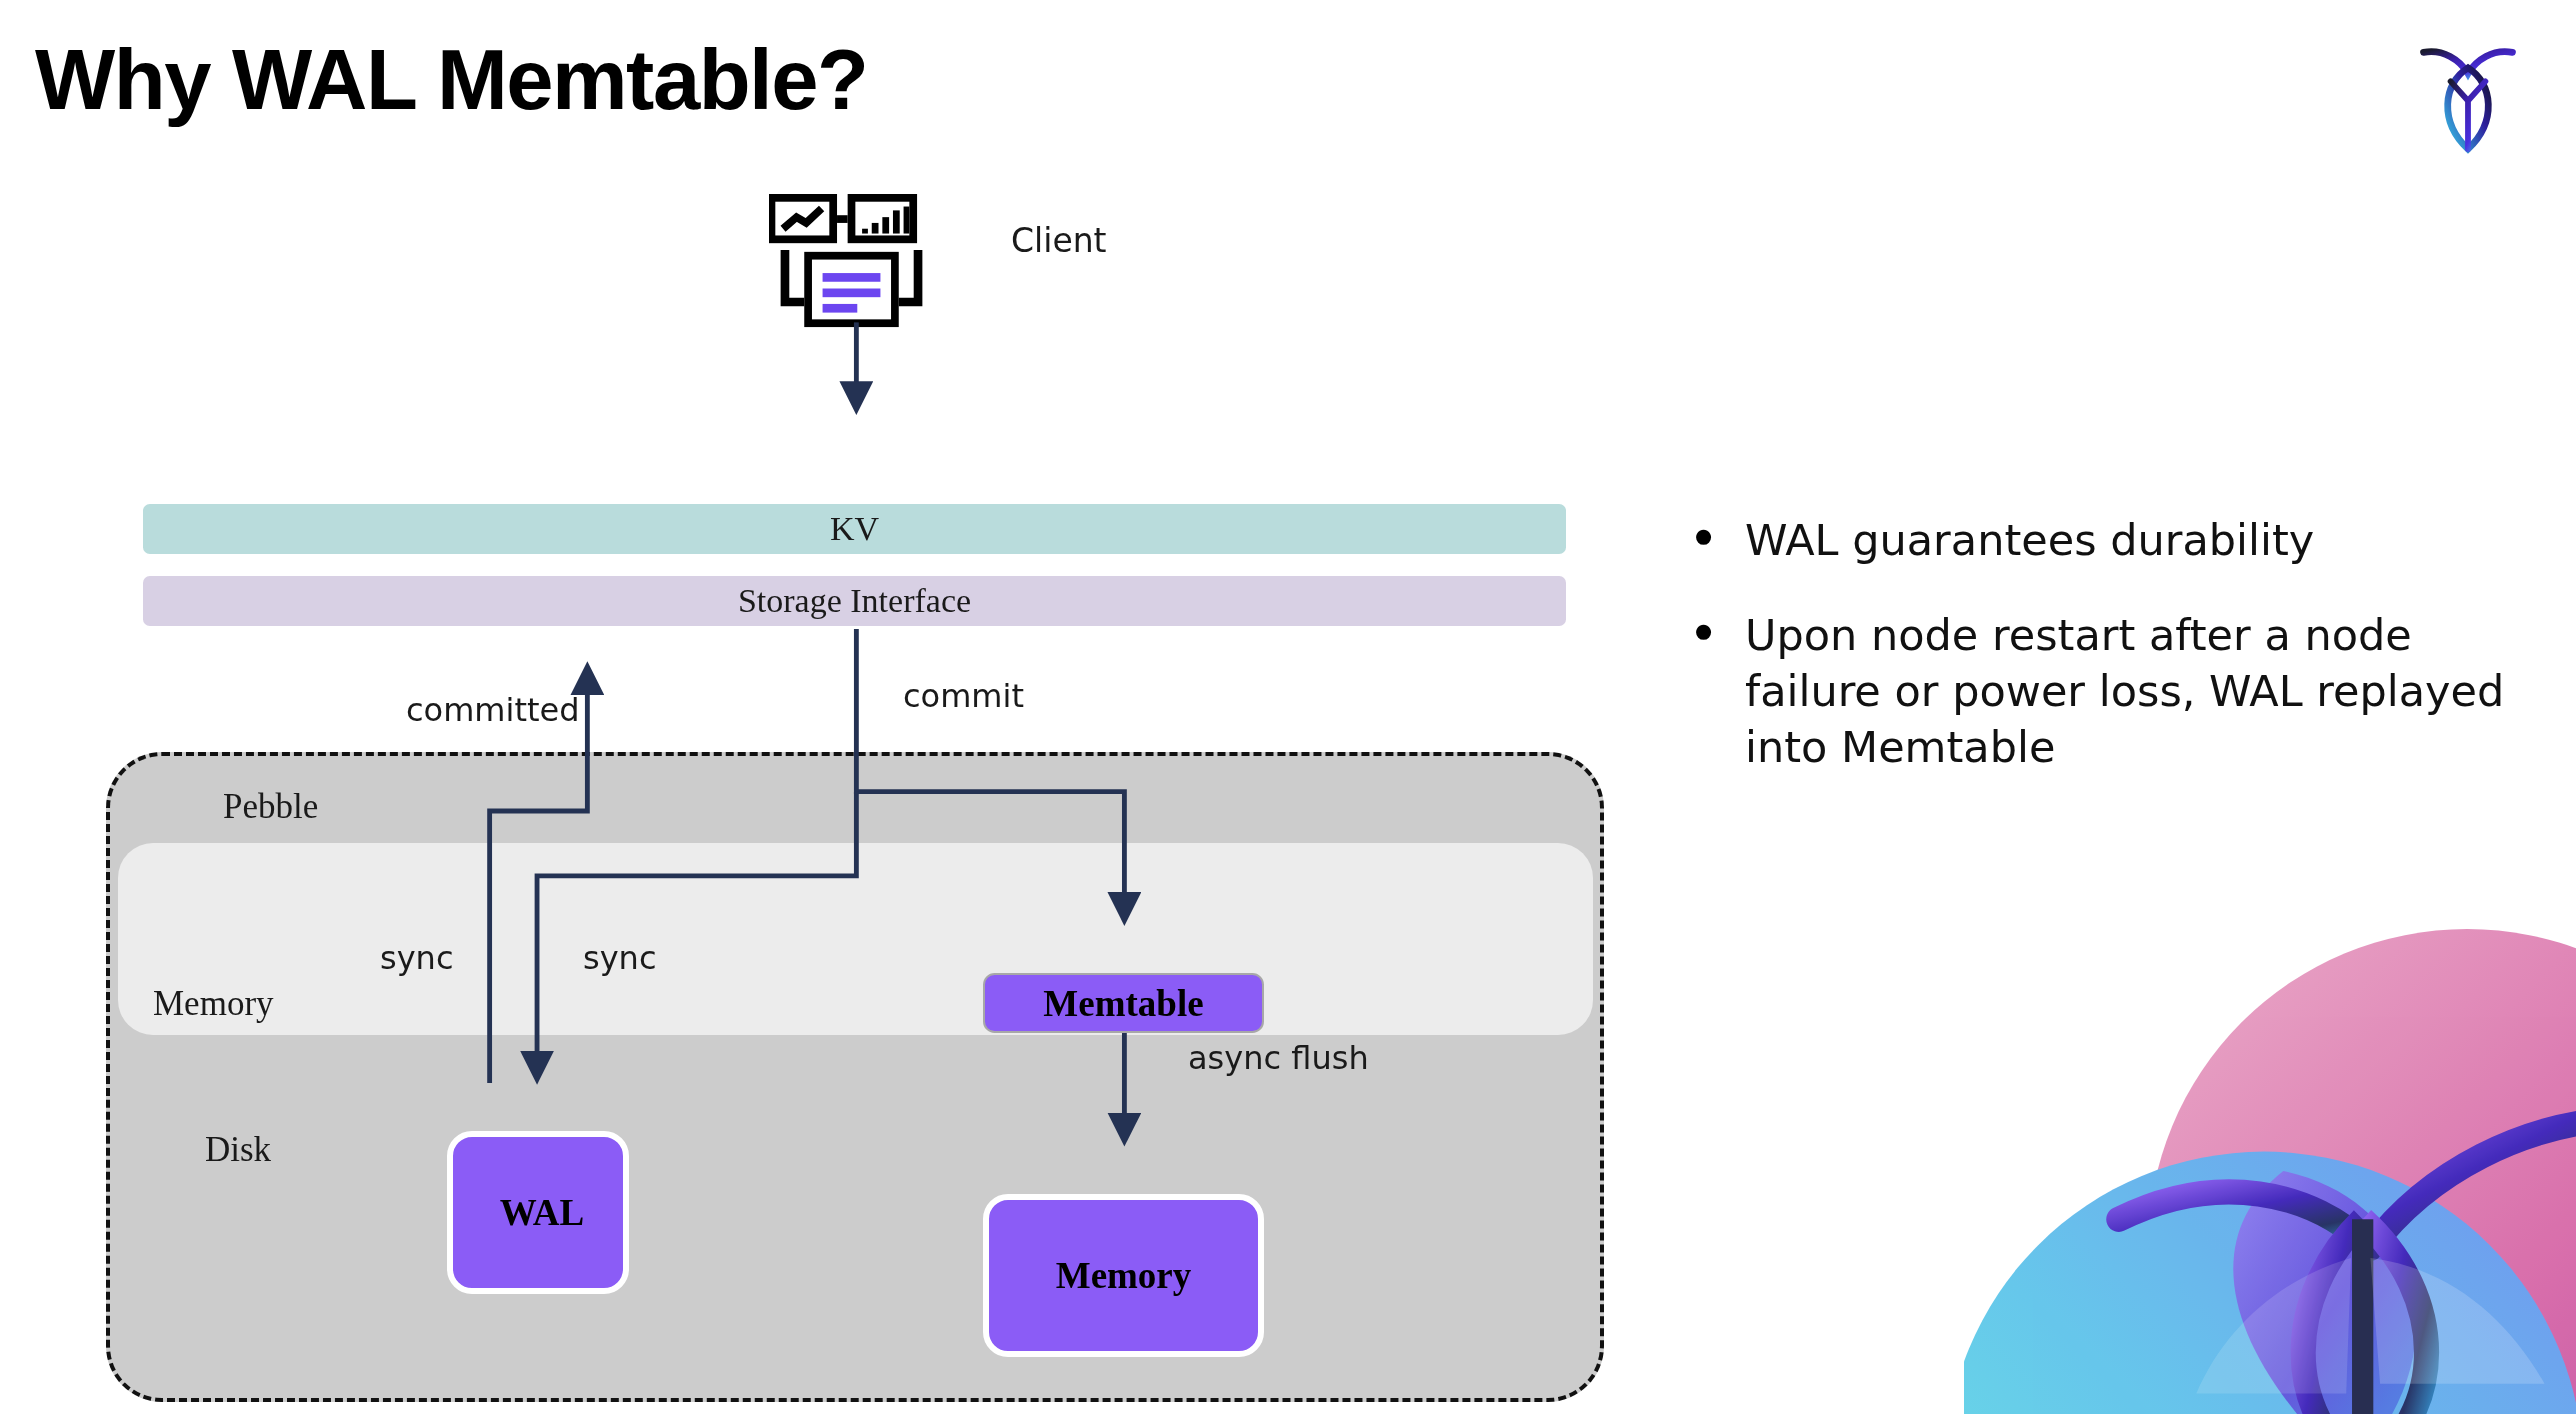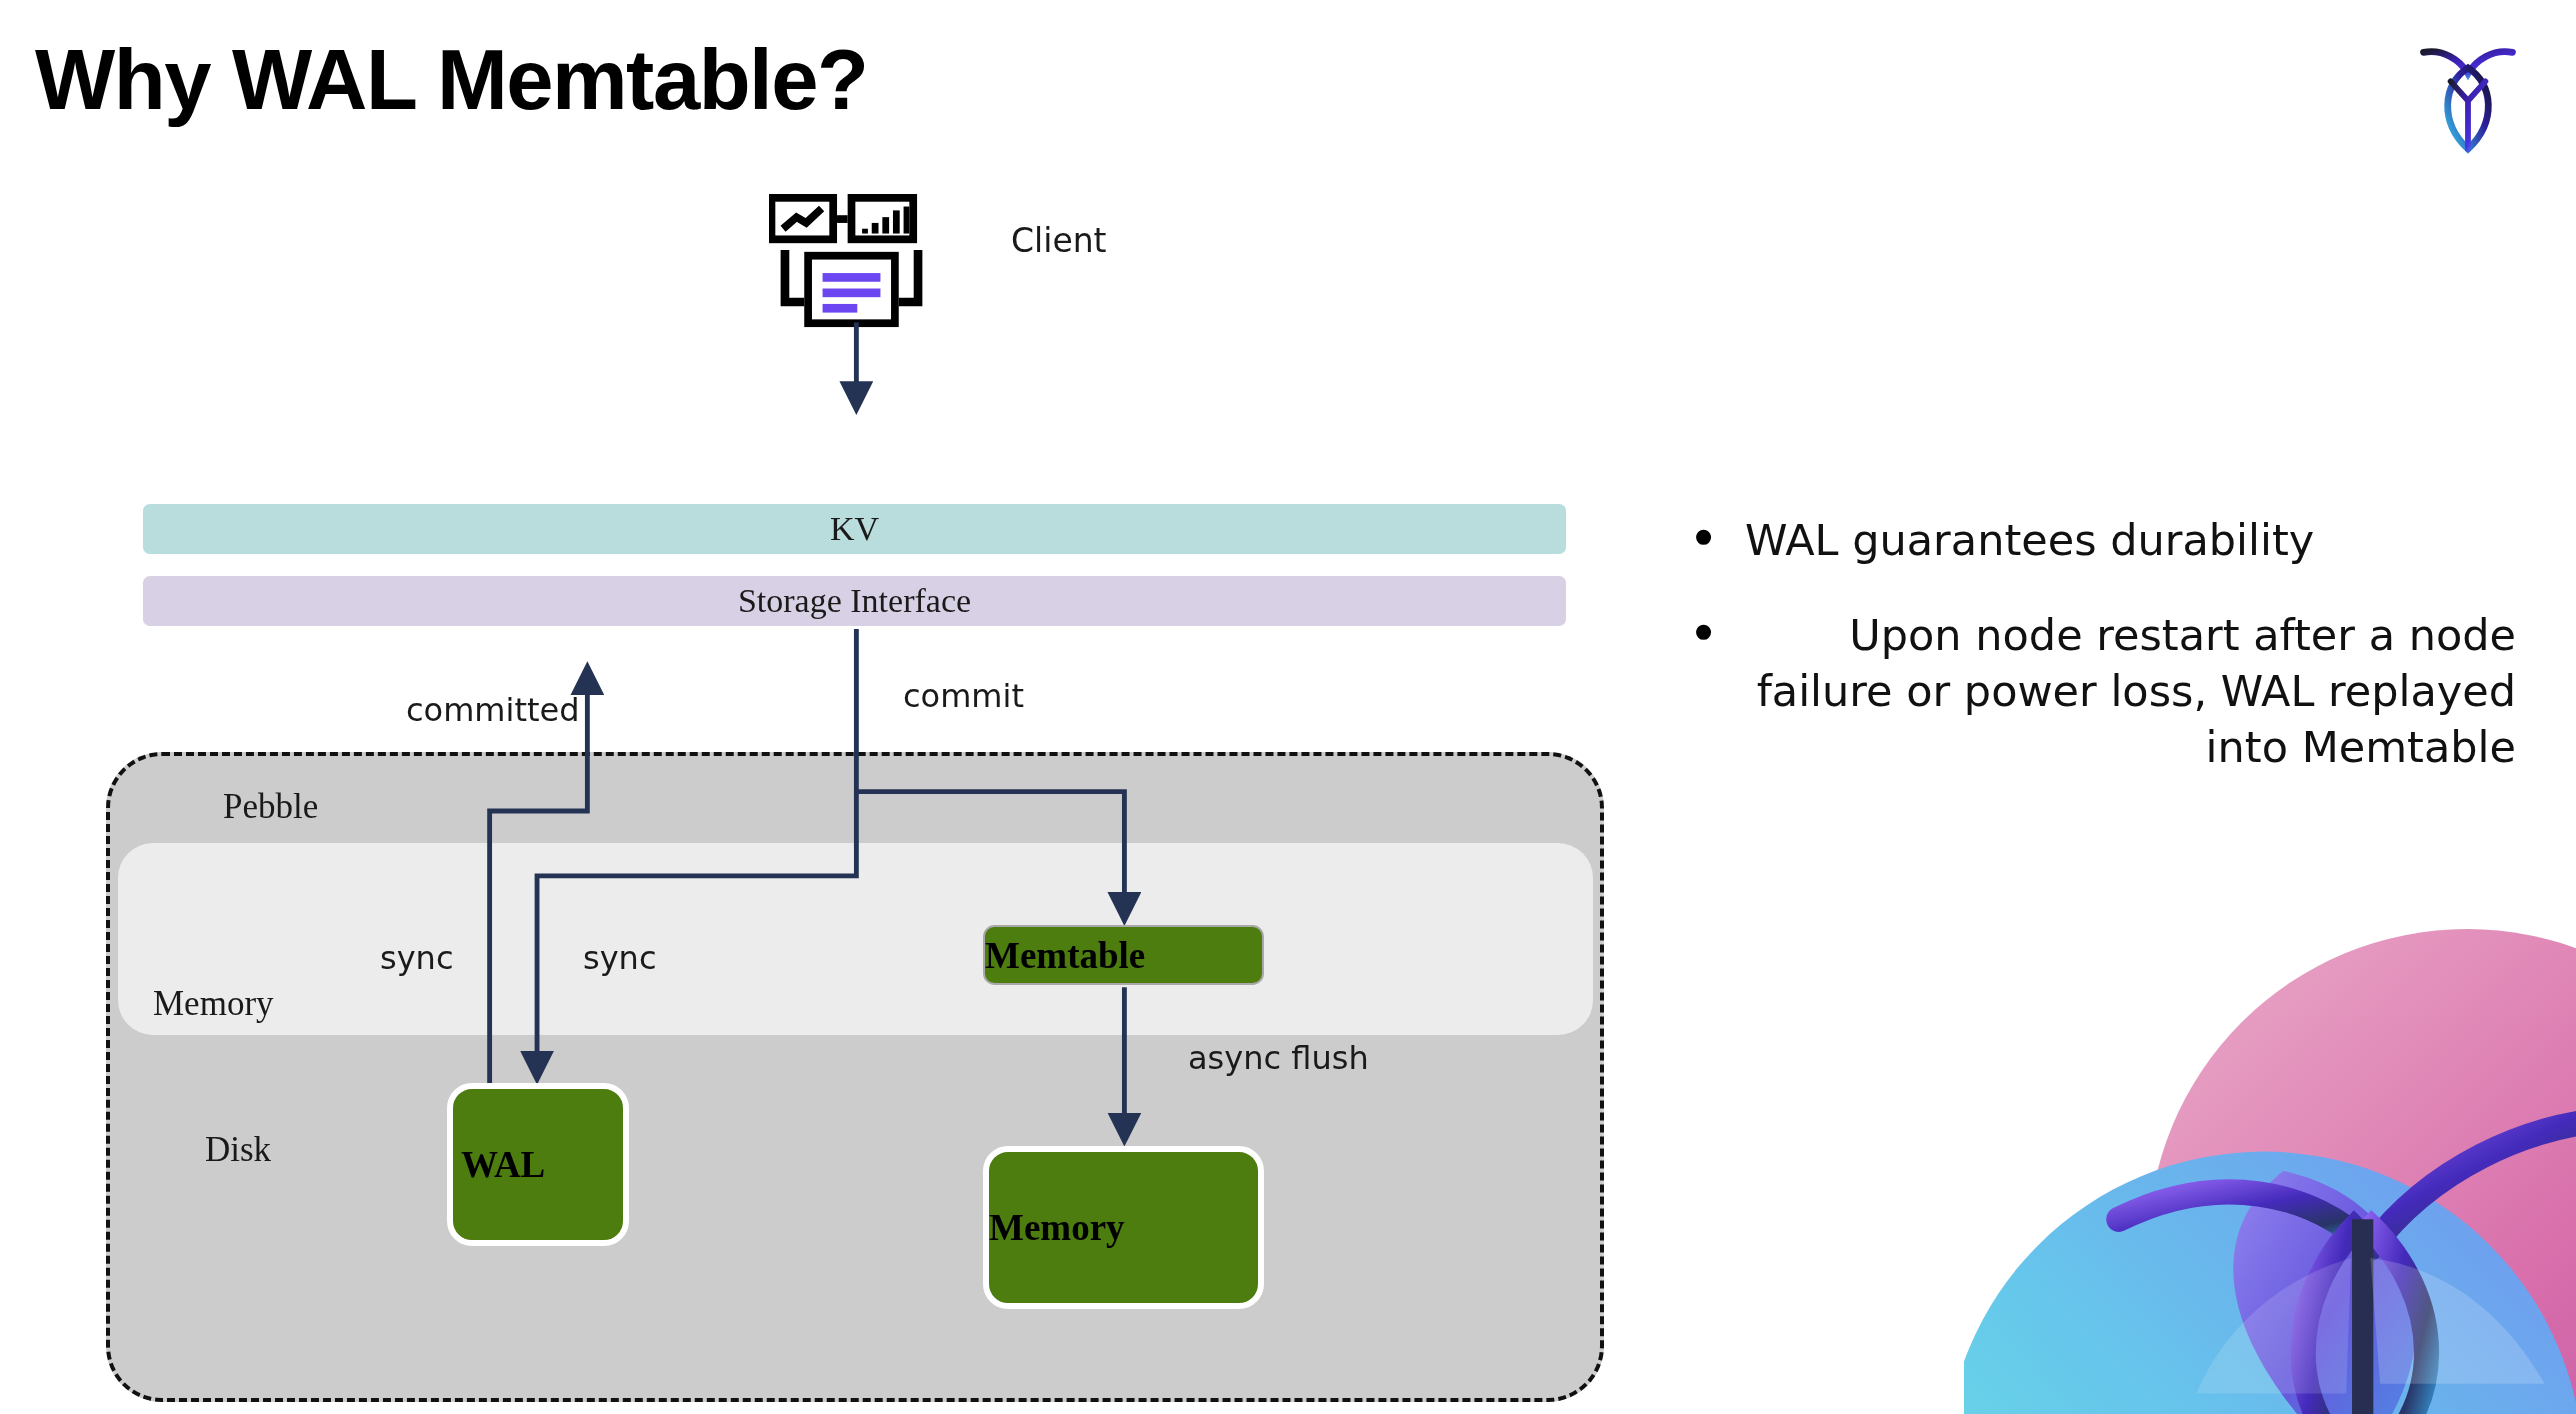--- a/index.html
+++ b/index.html
@@ -75,24 +75,24 @@
   }
   #disk-label {
     position:absolute; left:205px; top:1102px;
     font-family:"Liberation Serif", serif;
     font-size:35px; color:#1a1a1a;margin-top:28px;
   }
 
   
   .node-box {
     position:absolute;
-    background:#4d7c0f;
-    display:flex; align-items:center; justify-content:flex-start;
-    font-family:"Liberation Serif", serif;
-    font-weight:bold; font-size:37px; color:#000000;
+    background:#8b5cf6;
+    display:flex; align-items:center; justify-content:center;
+    font-family:"Liberation Serif", serif;
+    font-weight:bold; font-size:37px; color:#000000;margin-top:48px;
   }
   #node-memtable {
     left:983px; top:925px; width:281px; height:60px;
     border-radius:11.6px; border:2.9px solid #A8A8A8;
   }
   #node-wal {
     left:447px; top:1083px; width:182px; height:163px;
     border-radius:25px; border:6.8px solid #ffffff;padding-left:8px;
   }
   #node-sstable {
@@ -127,21 +127,20 @@
   .bullet-dot {
     flex:0 0 auto;
     width:52px;
     font-size:35px; line-height:1.25;
     color:#000000; text-align:left;
   }
   .bullet-text {
     font-family:"DejaVu Sans", sans-serif;
     font-size:43px; line-height:1.3;
     color:#111111;
-    text-align:right;
   }
 
   
   #decor-graphic {
     position:absolute; left:1964px; top:929px;
     width:658px; height:542px;
     overflow:hidden;
   }
 </style>
 </head>

